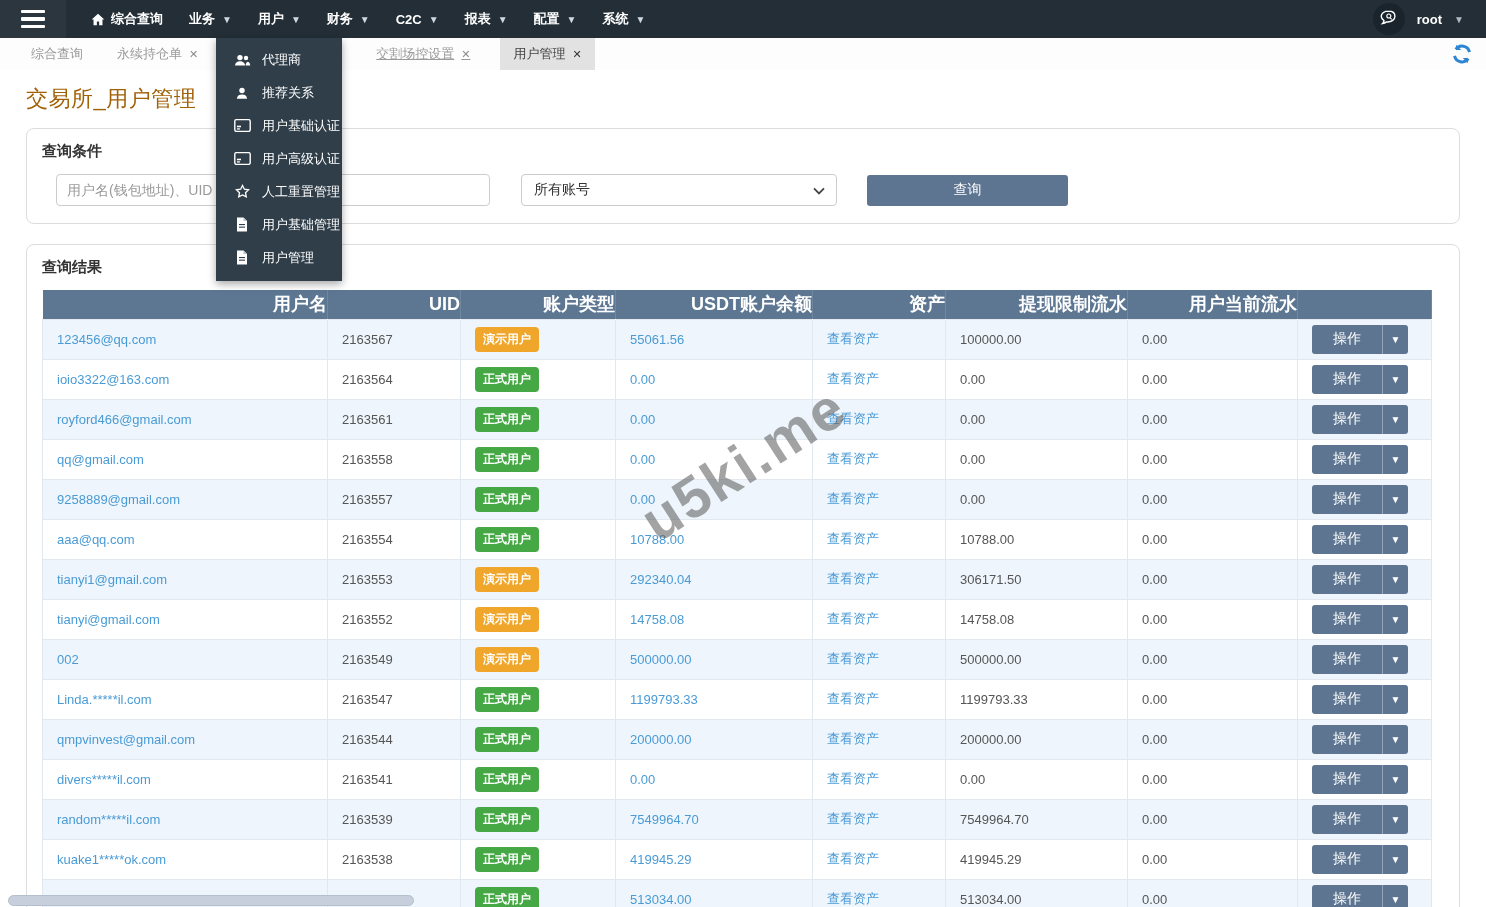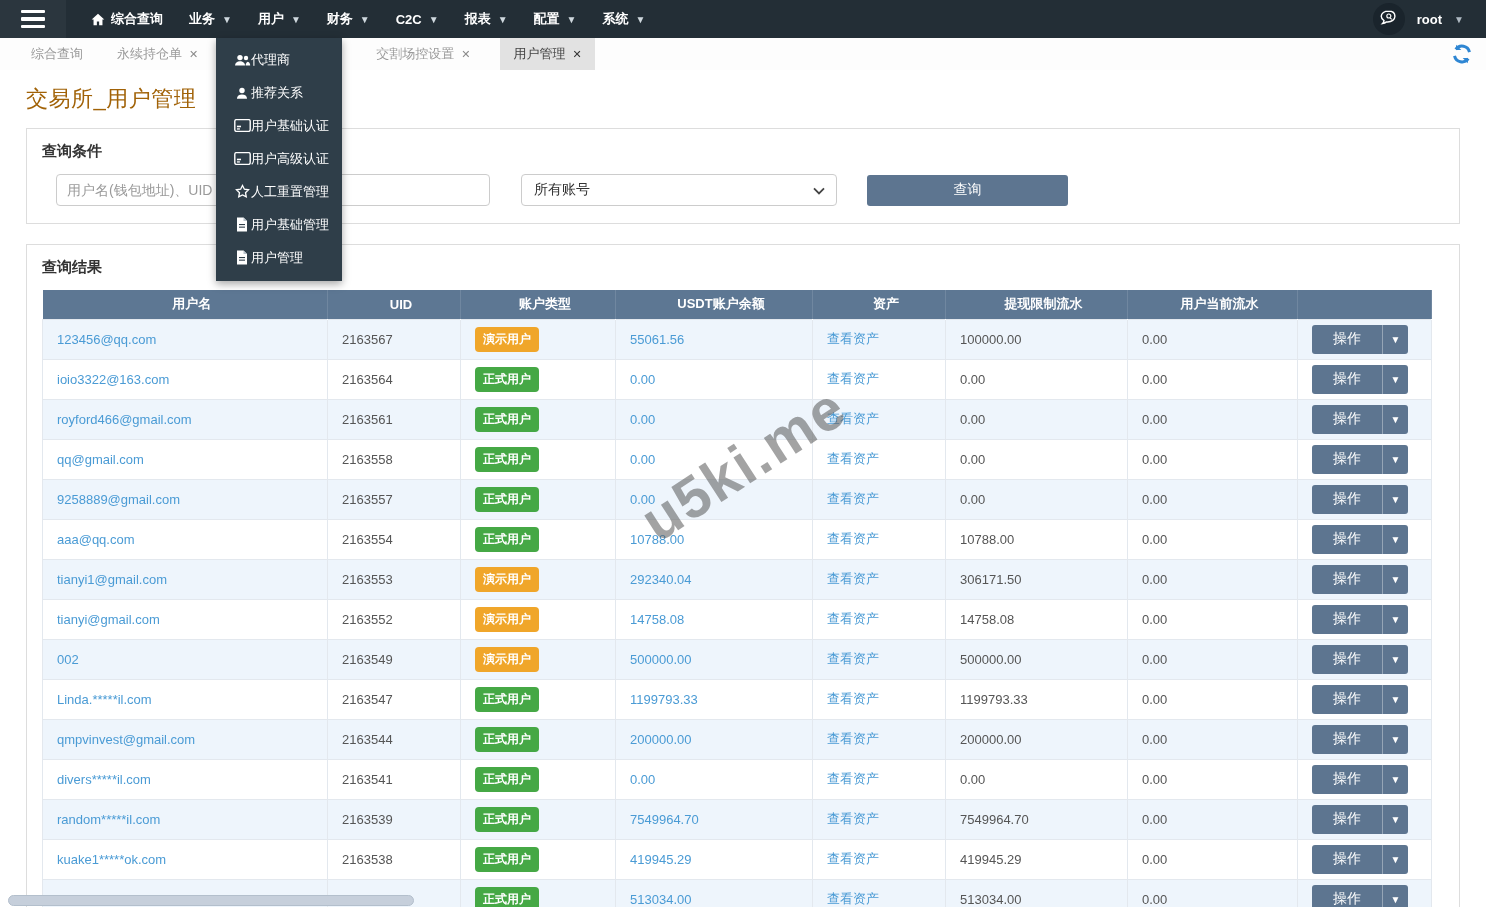--- a/index.html
+++ b/index.html
@@ -21,49 +21,49 @@
   .nav-item{display:flex;align-items:center;gap:6px;padding:0 13px;color:#fff;font-size:13px;font-weight:bold;cursor:pointer;}
   .nav-item .caret{font-size:10px;color:#cfd8de;margin-left:1px;}
   .nav-item svg{display:block;}
   .nav-right{margin-left:auto;display:flex;align-items:center;gap:12px;padding-right:22px;}
   .chat-btn{width:32px;height:32px;border-radius:50%;background:#1a242c;display:flex;align-items:center;justify-content:center;cursor:pointer;}
   .user-menu{display:flex;align-items:center;gap:12px;color:#fff;font-size:13px;font-weight:bold;cursor:pointer;}
   .user-menu .caret{font-size:10px;color:#aeb9c2;}
 
   
   .dropdown{position:absolute;left:216px;top:38px;width:126px;background:var(--dropdown_bg);padding:5px 0 7px;z-index:40;box-shadow:0 3px 8px rgba(0,0,0,.35);}
-  .dd-item{display:flex;align-items:center;height:33px;padding-left:17px;color:#fff;font-size:13px;cursor:pointer;white-space:nowrap;}
+  .dd-item{display:flex;align-items:center;gap:11px;height:33px;padding-left:17px;color:#fff;font-size:13px;cursor:pointer;white-space:nowrap;}
   .dd-icon{width:18px;display:flex;justify-content:center;align-items:center;}
 
   
   .tabbar{height:32px;display:flex;align-items:stretch;background:#fdfdfd;padding-left:18px;position:relative;z-index:5;}
   .tab{display:flex;align-items:center;gap:7px;padding:0 13px;font-size:13px;color:#9a9a9a;cursor:pointer;white-space:nowrap;}
   .tab .close{font-size:11px;font-weight:bold;color:#8a8a8a;}
   .tab.active{background:var(--tab_active_bg);color:#444;}
   .tab.active .close{color:#333;}
   .tab:nth-child(2){margin-left:8px;justify-content:center;}
-  .tab:nth-child(3){margin-left:152px;}
+  .tab:nth-child(3){margin-left:152px;text-decoration:underline;}
   .tab:nth-child(4){margin-left:17px;}
   .refresh-btn{position:absolute;right:13px;top:5px;width:22px;height:22px;cursor:pointer;}
 
   
   .content{padding:4px 26px 0;}
   .page-title{font-size:22px;color:#a16207;font-weight:400;margin:10px 0 14px;letter-spacing:.5px;}
-  .panel{background:#fff;border:1px solid #ddd;border-radius:0;padding:13px 15px;}
+  .panel{background:#fff;border:1px solid #ddd;border-radius:8px;padding:13px 15px;}
   .panel-title{font-size:15px;font-weight:bold;color:#333;}
   .query-panel{height:96px;}
   .query-controls{display:flex;align-items:center;margin-top:13px;}
   .query-input{width:434px;height:32px;margin-left:14px;border:1px solid #ccc;border-radius:4px;padding:0 10px;font-size:14px;color:#c2410c;outline:none;font-family:inherit;}
   .query-input::placeholder{color:#9a9a9a;}
   .select-box{width:316px;height:32px;margin-left:31px;border:1px solid #ccc;border-radius:4px;display:flex;align-items:center;justify-content:space-between;padding:0 11px 0 12px;font-size:14px;color:#333;cursor:pointer;background:#fff;}
   .search-btn{width:201px;height:31px;margin-left:30px;background:var(--button_bg);color:#fff;font-size:14px;border:none;border-radius:3px;cursor:pointer;font-family:inherit;}
 
   .results-panel{margin-top:20px;height:700px;}
   .results-table{border-collapse:collapse;table-layout:fixed;width:1389px;margin-top:13px;}
-  .results-table th{background:var(--header_bg);color:#fff;font-size:13px;font-weight:bold;text-align:center;height:29px;padding:0 0 0 14px;border-right:1px solid rgba(255,255,255,.12);}
+  .results-table th{background:var(--header_bg);color:#fff;font-size:18px;font-weight:bold;text-align:right;height:29px;padding:0 0 0 14px;border-right:1px solid rgba(255,255,255,.12);}
   .results-table td{height:40px;font-size:13px;padding:0 4px 0 14px;border:1px solid #e3e8ee;color:#555;overflow:hidden;white-space:nowrap;}
   .results-table tr.alt td{background:var(--row_alt_bg);}
   .cell-link{color:var(--accent_blue);cursor:pointer;text-decoration:none;}
   .badge{display:inline-block;padding:4px 8px;border-radius:4px;color:#fff;font-size:12px;font-weight:bold;}
   .badge.demo{background:var(--badge_demo);}
   .badge.official{background:var(--badge_official);}
   .action-group{display:inline-flex;height:29px;border-radius:3px;overflow:hidden;}
   .action-main{background:var(--button_bg);color:#fff;font-size:14px;border:none;width:70px;cursor:pointer;font-family:inherit;}
   .action-caret{background:var(--button_bg);color:#fff;border:none;border-left:1px solid rgba(255,255,255,.35);width:26px;font-size:10px;cursor:pointer;}
 

